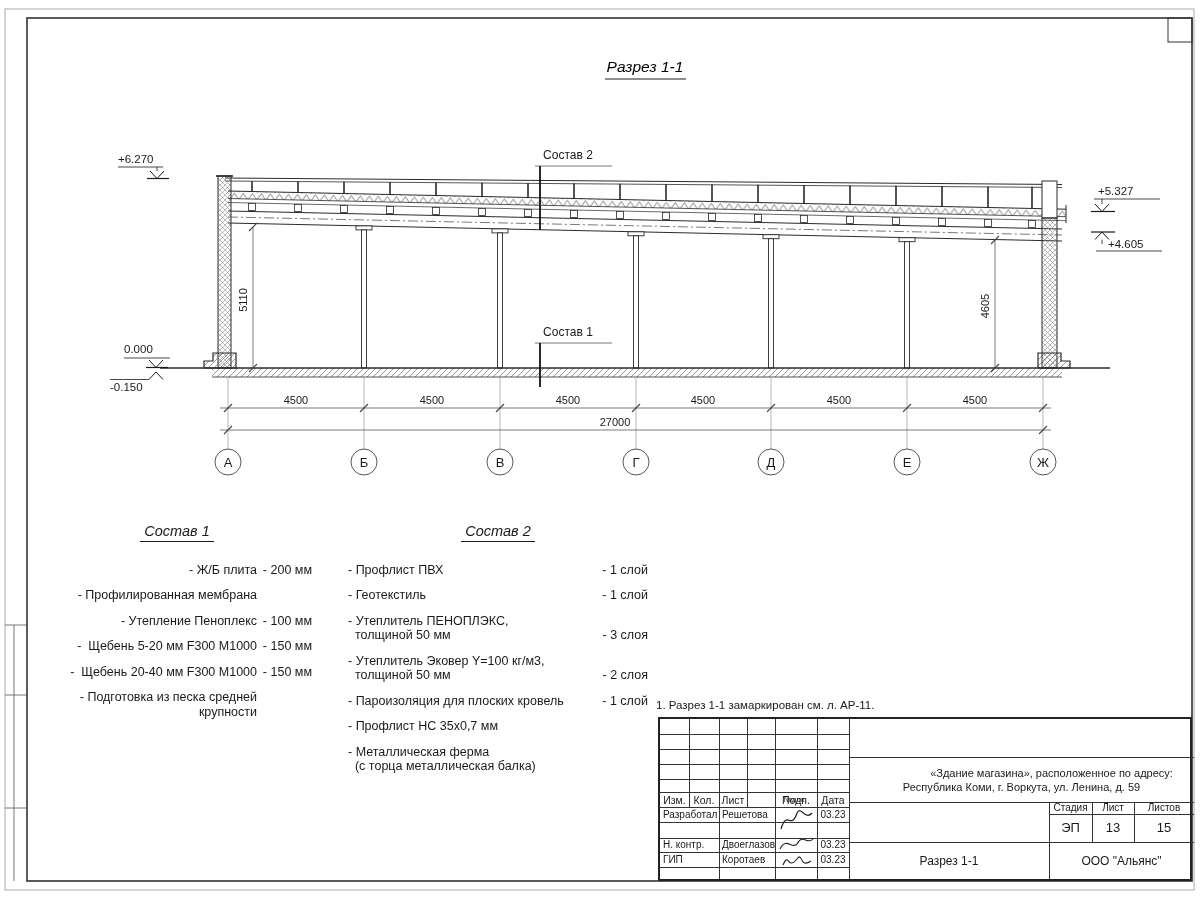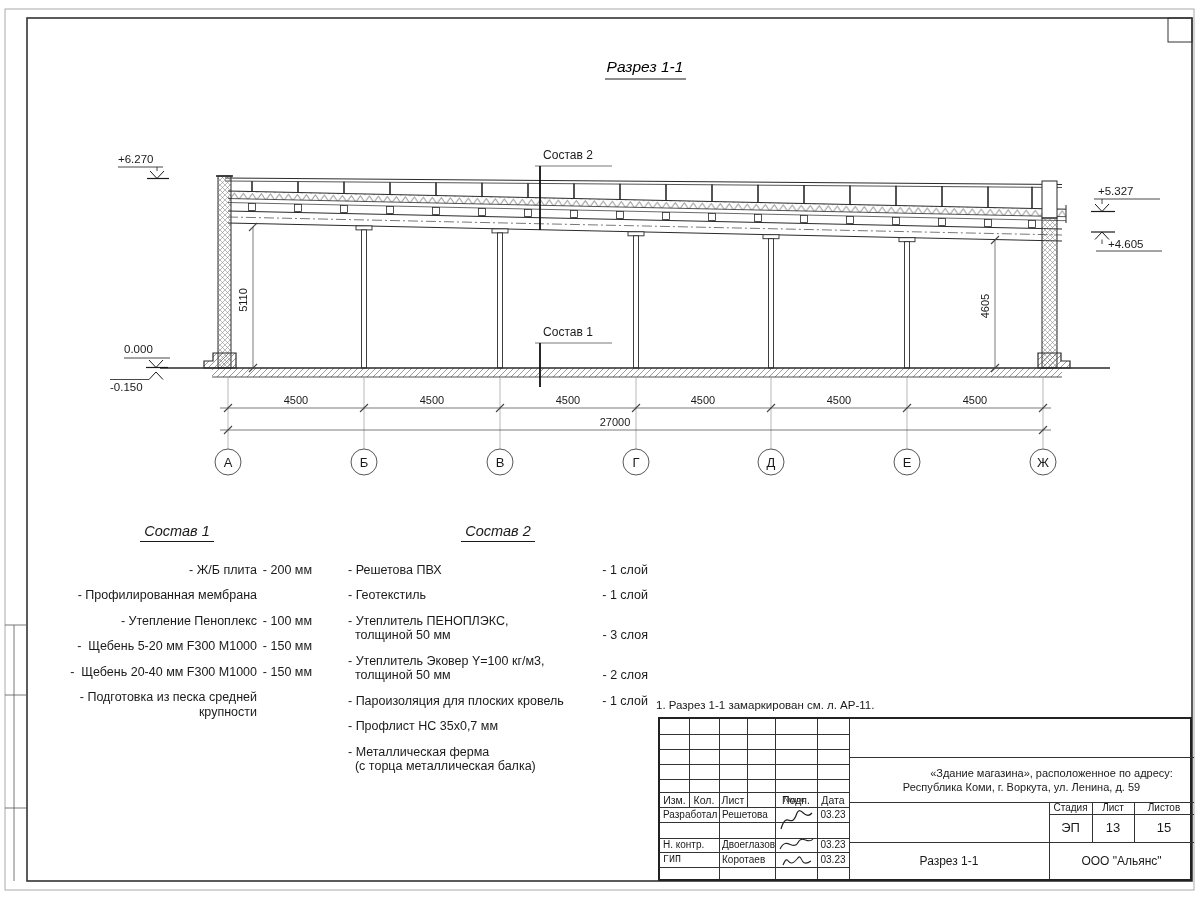--- a/index.html
+++ b/index.html
@@ -295,21 +295,21 @@
   <div class="comp-item">
     <div class="lbl">- Подготовка из песка средней
   крупности</div>
     <div class="val"></div>
   </div>
 </div>
 
 <div class="comp-block s2" style="left:348px;top:524px;">
   <div class="comp-head"><span>Состав 2</span></div>
   <div class="comp-item">
-    <div class="lbl">- Решетова ПВХ</div>
+    <div class="lbl">- Профлист ПВХ</div>
     <div class="val">- 1 слой</div>
   </div>
   <div class="comp-item">
     <div class="lbl">- Геотекстиль</div>
     <div class="val">- 1 слой</div>
   </div>
   <div class="comp-item">
     <div class="lbl">- Утеплитель ПЕНОПЛЭКС,
   толщиной 50 мм</div>
     <div class="val">- 3 слоя</div>
@@ -369,21 +369,21 @@
   <div class="cell f8" style="left:87px;top:73px;width:28px;height:15px;padding-left:34px;">№док.</div>
   <div class="cell f105" style="left:115px;top:73px;width:42px;height:15px;">Подп.</div>
   <div class="cell f105" style="left:157px;top:73px;width:32px;height:15px;">Дата</div>
 
   <div class="cell f10 left" style="left:0;top:88px;width:59px;height:15px;">Разработал</div>
   <div class="cell f10 left" style="left:59px;top:88px;width:56px;height:15px;">Решетова</div>
   <div class="cell f10" style="left:157px;top:88px;width:32px;height:15px;">03.23</div>
   <div class="cell f10 left" style="left:0;top:119px;width:59px;height:14px;">Н. контр.</div>
   <div class="cell f10 left" style="left:59px;top:119px;width:56px;height:14px;">Двоеглазов</div>
   <div class="cell f10" style="left:157px;top:119px;width:32px;height:14px;">03.23</div>
-  <div class="cell f10 left" style="left:0;top:133px;width:59px;height:15px;font-family:Liberation Mono, monospace;">ГИП</div>
+  <div class="cell f10 left" style="left:0;top:133px;width:59px;height:15px;">ГИП</div>
   <div class="cell f10 left" style="left:59px;top:133px;width:56px;height:15px;">Коротаев</div>
   <div class="cell f10" style="left:157px;top:133px;width:32px;height:15px;">03.23</div>
 
   <svg class="abs" style="left:115px;top:84px;" width="42" height="34">
     <path d="M6,26 C12,6 16,28 22,10 C26,2 30,18 37,10" fill="none" stroke="#222" stroke-width="1.2"></path>
   </svg>
   <svg class="abs" style="left:115px;top:114px;" width="42" height="40">
     <path d="M5,16 C12,2 18,20 24,8 C28,2 33,12 38,6" fill="none" stroke="#222" stroke-width="1.1"></path>
     <path d="M8,32 C14,18 12,38 22,26 C28,18 24,36 36,28" fill="none" stroke="#222" stroke-width="1.1"></path>
   </svg>

